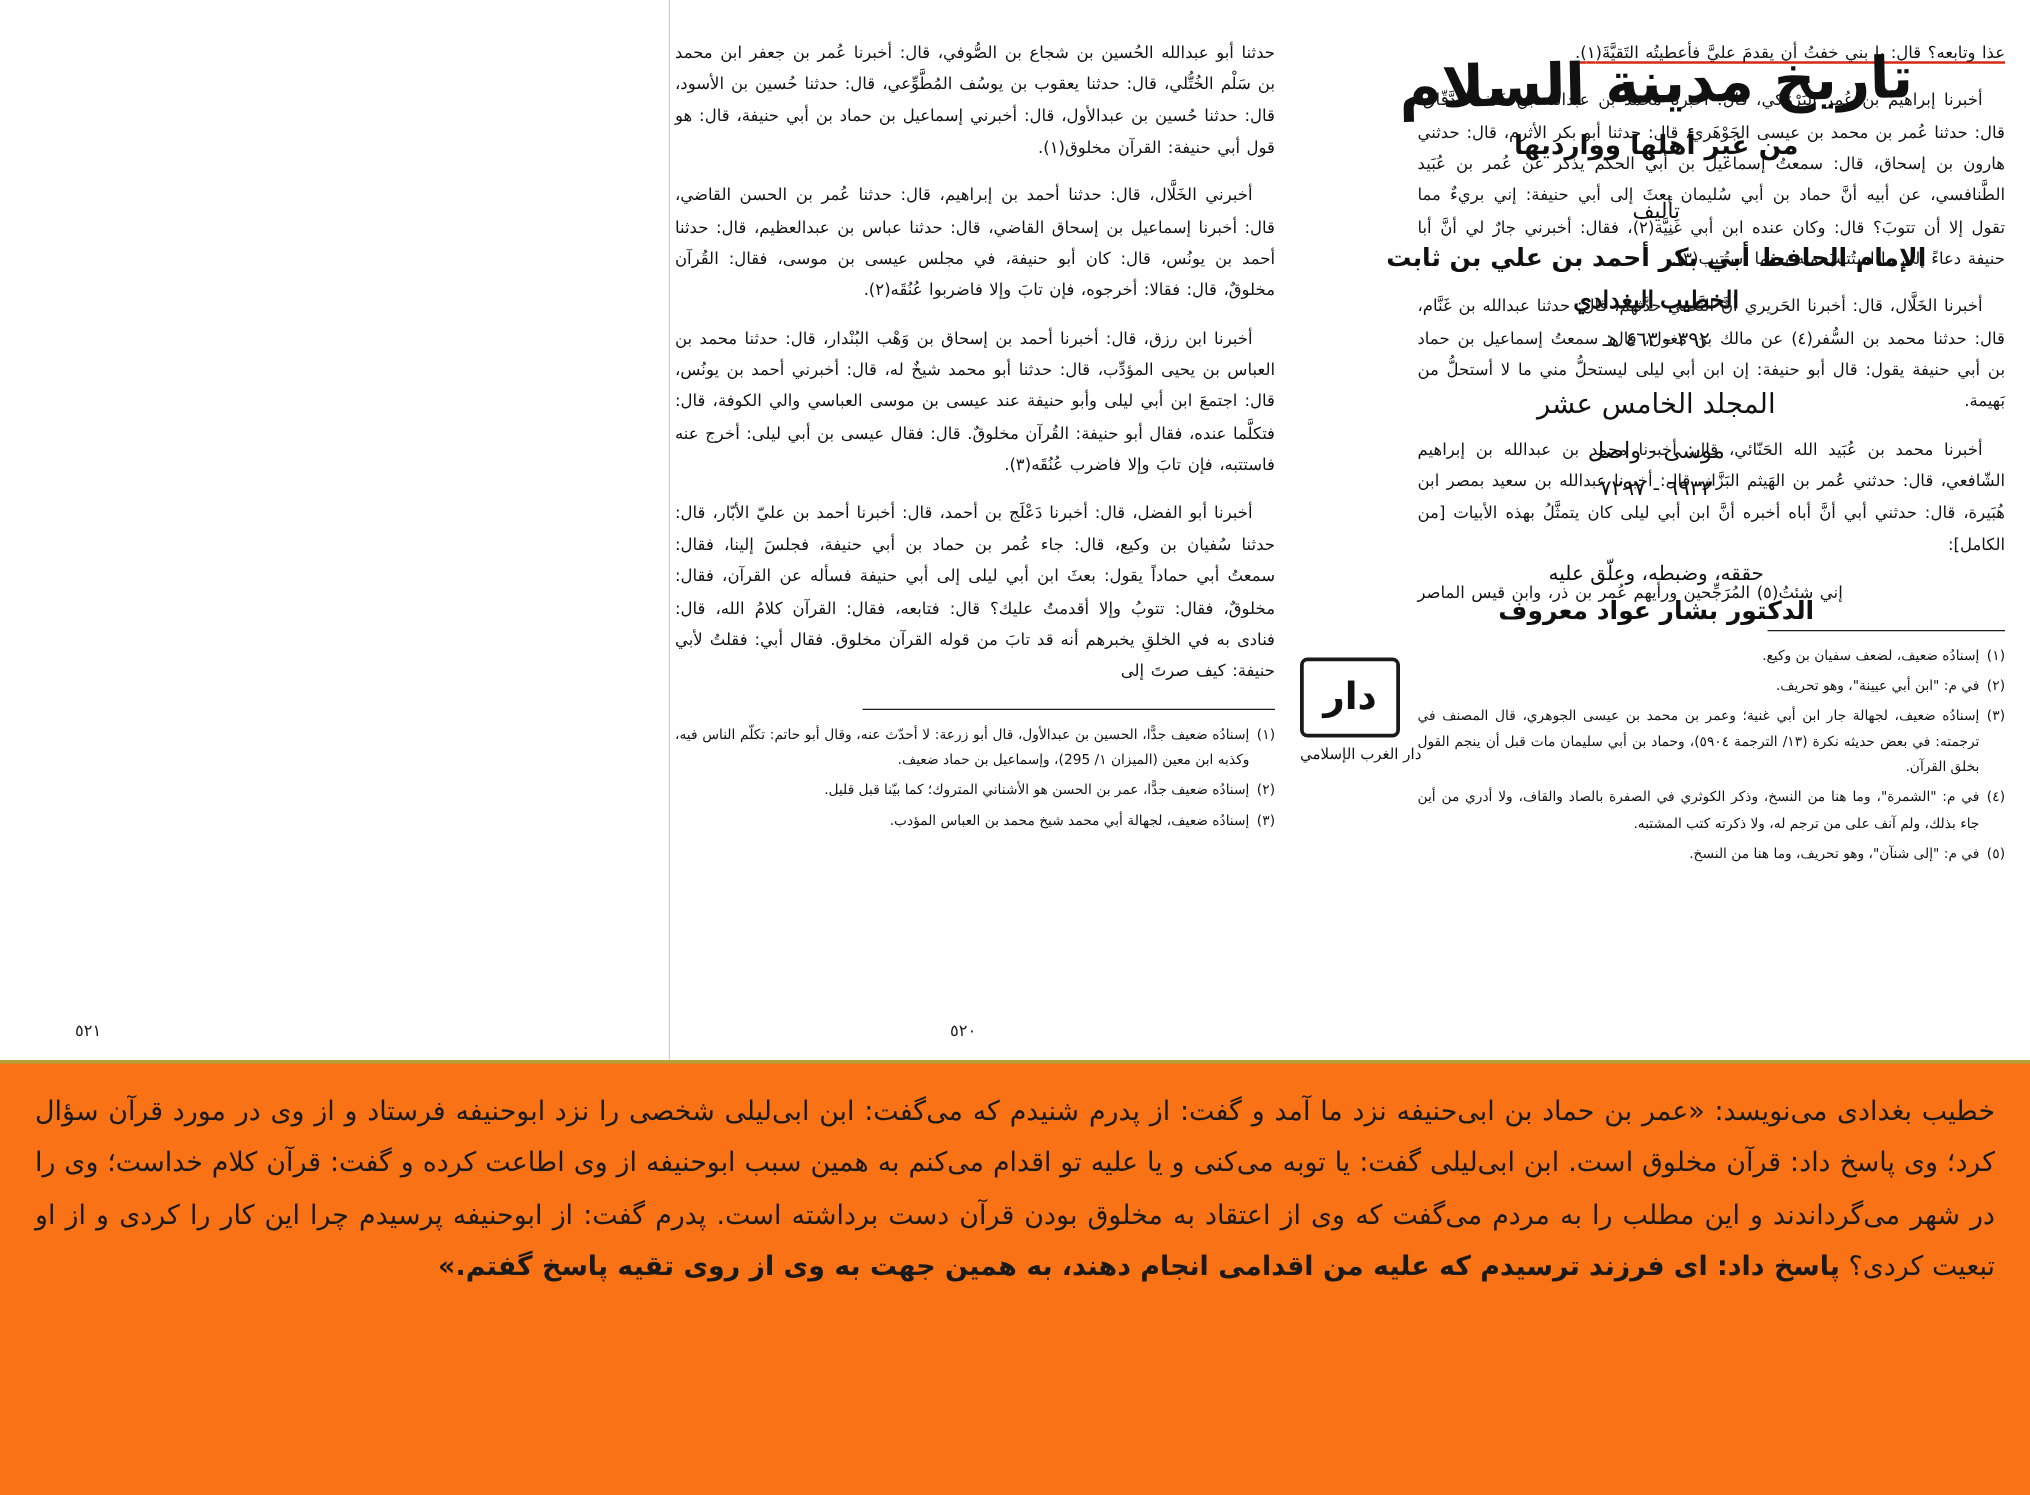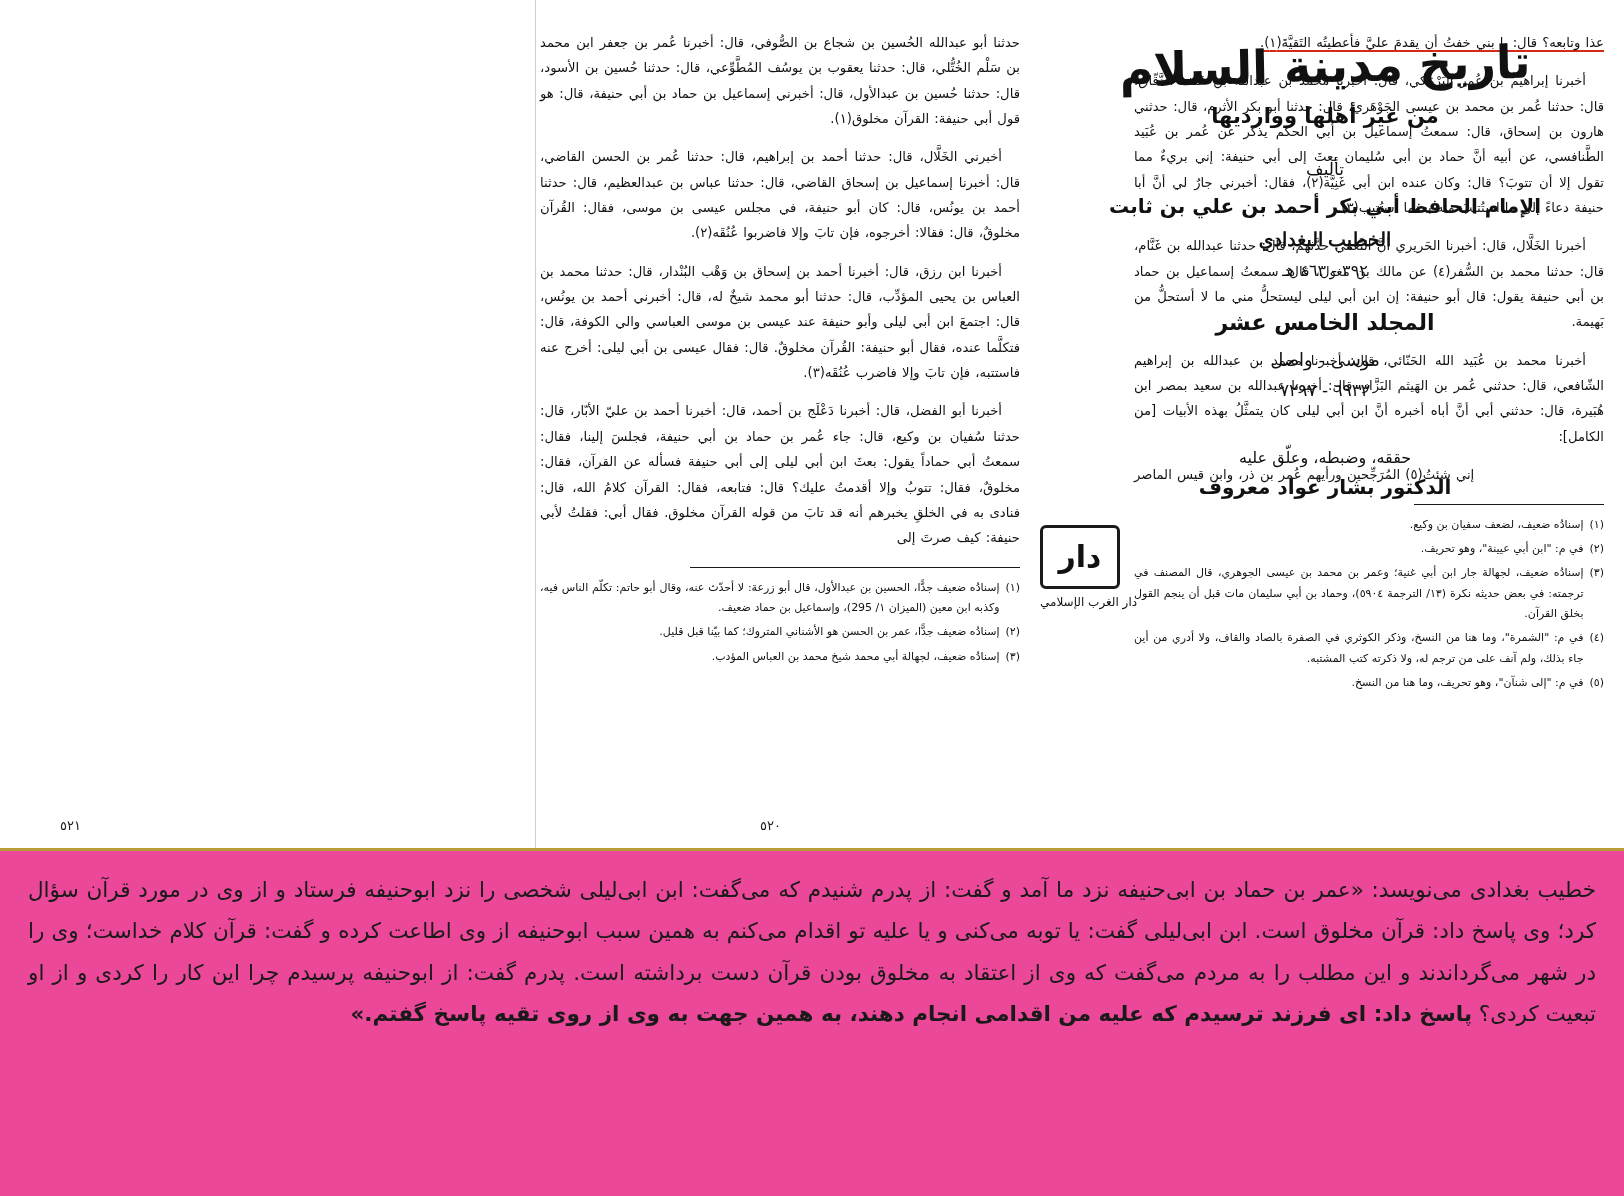--- a/index.html
+++ b/index.html
@@ -147,21 +147,21 @@
     margin-top: 4px;
     font-family: Liberation Serif, serif;
   }
   #titlepage .t-dates {
     font-size: 16px;
     margin-top: 10px;
     letter-spacing: 2px;
   }
   #titlepage .t-vol {
     font-size: 22px;
-    font-weight: bold;
+    font-weight: normal;
     margin-top: 30px;
   }
   #titlepage .t-range {
     font-size: 18px;
     margin-top: 10px;
     line-height: 1.7;
   }
   #titlepage .t-nums {
     font-size: 17px;
     margin-top: 4px;
@@ -200,21 +200,21 @@
     letter-spacing: 1px;
   }
 
   
   #translation {
     position: absolute;
     left: 0;
     top: 848px;
     width: 1624px;
     height: 348px;
-    background: #ec4899;
+    background: #f97316;
     border-top: 3px solid #b99d36;
     box-sizing: border-box;
     padding: 18px 28px 10px 28px;
     direction: rtl;
     text-align: justify;
   }
   #translation p {
     margin: 0;
     font-size: 21.5px;
     line-height: 1.92;

